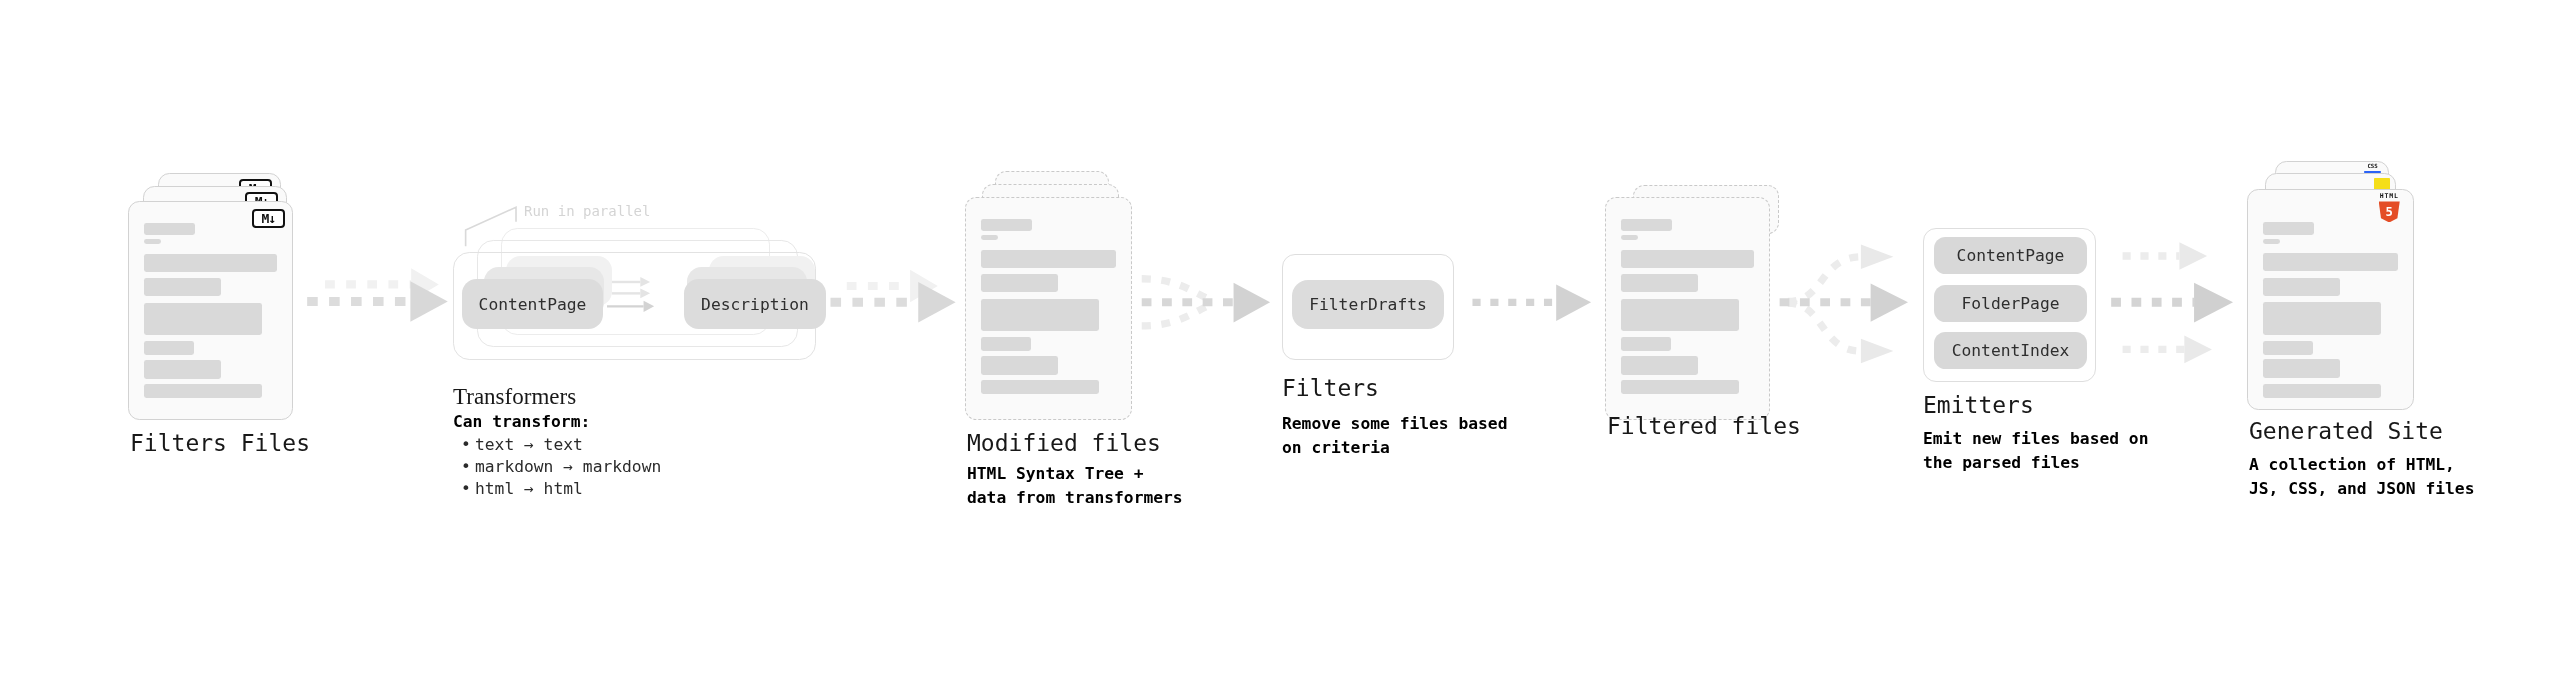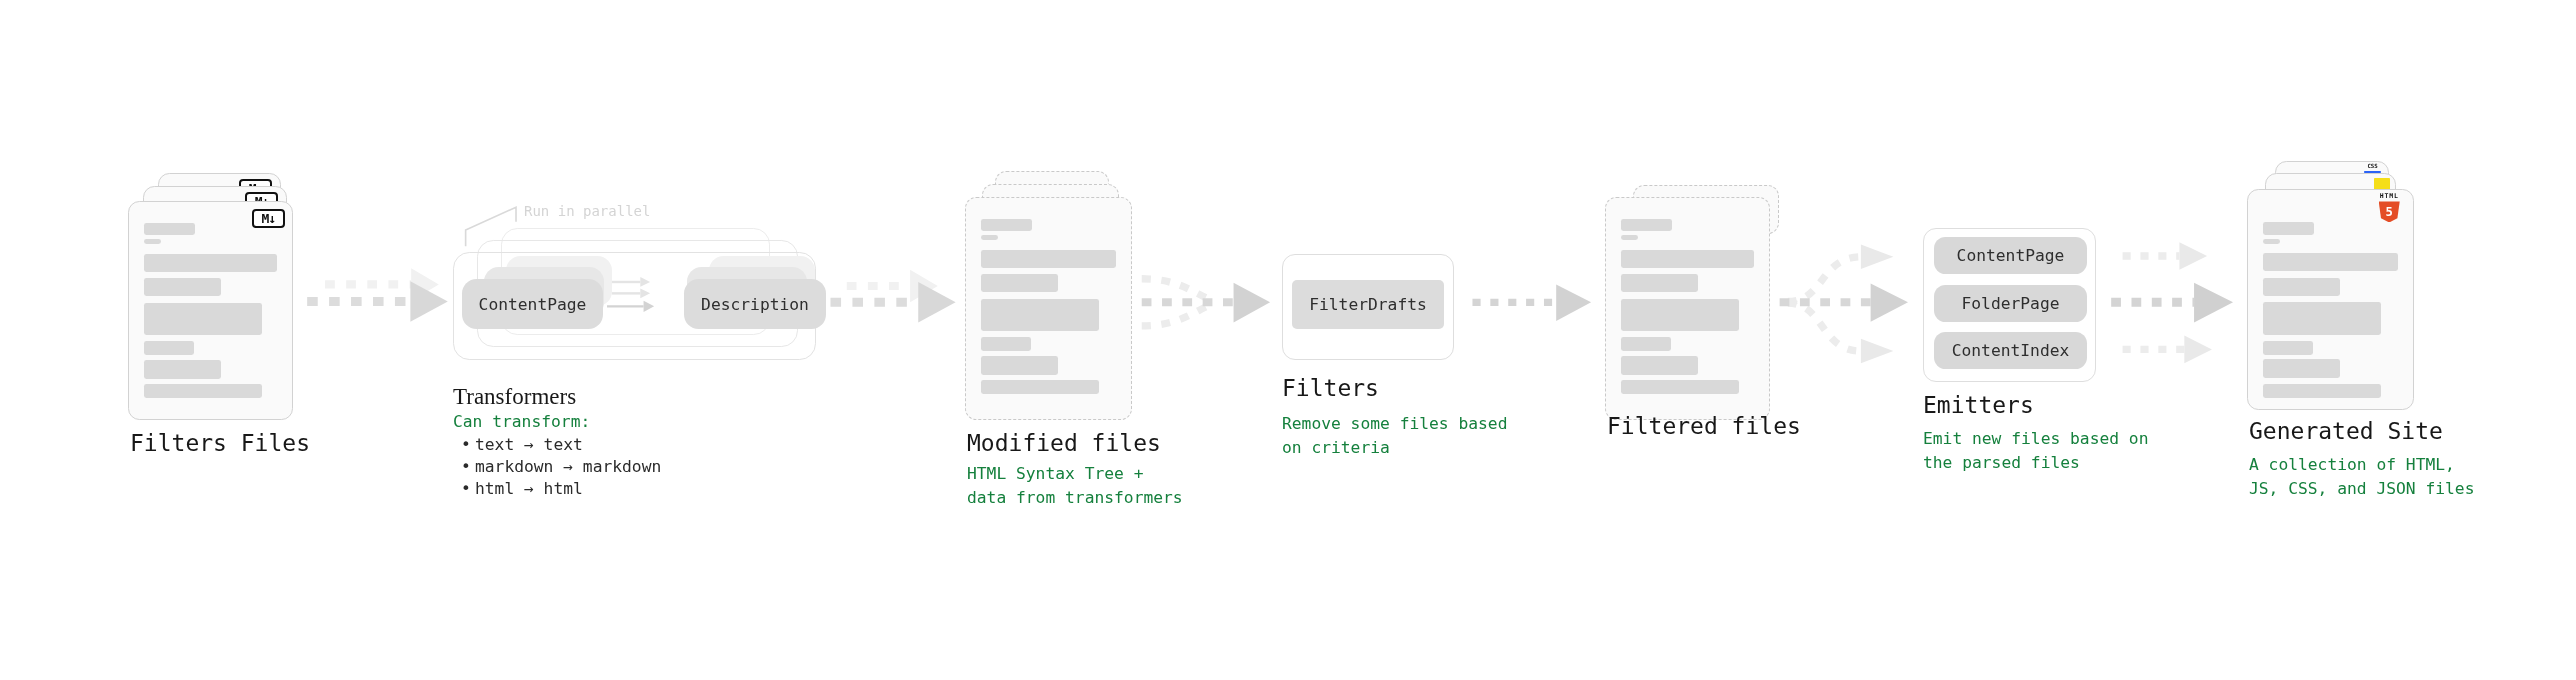--- a/index.html
+++ b/index.html
@@ -38,21 +38,21 @@
   .tbox.mid{border-color:#e7e7e7;}
   .tbox.back{border-color:#ececec;}
   .panel{position:absolute;background:#ffffff;border:1.6px solid #dedede;border-radius:13px;box-sizing:border-box;}
   .pill{position:absolute;background:#dcdcdc;border-radius:14.6px;display:flex;align-items:center;justify-content:center;
     font-size:16.3px;color:#2e2e2e;box-sizing:border-box;}
   .pill.g1{background:#e7e7e7;}
   .pill.g2{background:#f1f1f1;}
   .pill.small{border-radius:11.4px;background:#d8d8d8;}
   
   .stage-label{position:absolute;font-size:23px;line-height:26px;color:#181818;white-space:nowrap;}
-  .caption{position:absolute;font-size:16.3px;line-height:23.6px;color:#15803d;white-space:pre-line;}
+  .caption{position:absolute;font-size:16.3px;line-height:23.6px;color:#000000;white-space:pre-line;font-weight:bold;}
   .callout-text{position:absolute;font-size:14px;line-height:18px;color:#d4d4d4;white-space:nowrap;}
   .bullets{position:absolute;font-size:16.3px;line-height:22px;color:#2b2b2b;}
   .bullet-row{display:flex;}
   .bullet-mark{width:18px;text-align:center;}
   
   .overlay{position:absolute;left:0;top:0;pointer-events:none;}
 </style>
 </head>
 <body>
 
@@ -122,21 +122,21 @@
       <div class="bar b6"></div>
       <div class="bar b7"></div>
       <div class="bar b8"></div>
     </div>
   </div>
   <div class="stage-label" style="left:967px;top:430px;">Modified files</div>
   <div class="caption" style="left:967px;top:462px;">HTML Syntax Tree +
 data from transformers</div>
 
   <div class="panel" style="left:1282px;top:254px;width:172px;height:106px;"></div>
-  <div class="pill" style="left:1292px;top:280px;width:152px;height:49px;border-radius:5px;">FilterDrafts</div>
+  <div class="pill" style="left:1292px;top:280px;width:152px;height:49px;border-radius:16px;">FilterDrafts</div>
   <div class="stage-label" style="left:1282px;top:375px;">Filters</div>
   <div class="caption" style="left:1282px;top:412px;">Remove some files based
 on criteria</div>
 
   <div class="doc-card dashed" style="left:1633px;top:185px;width:146px;height:49px;"></div>
   <div class="doc-card dashed" style="left:1605px;top:197px;width:165px;height:223px;">
     <div class="bars">
       <div class="bar b1"></div>
       <div class="bar b2"></div>
       <div class="bar b3"></div>

